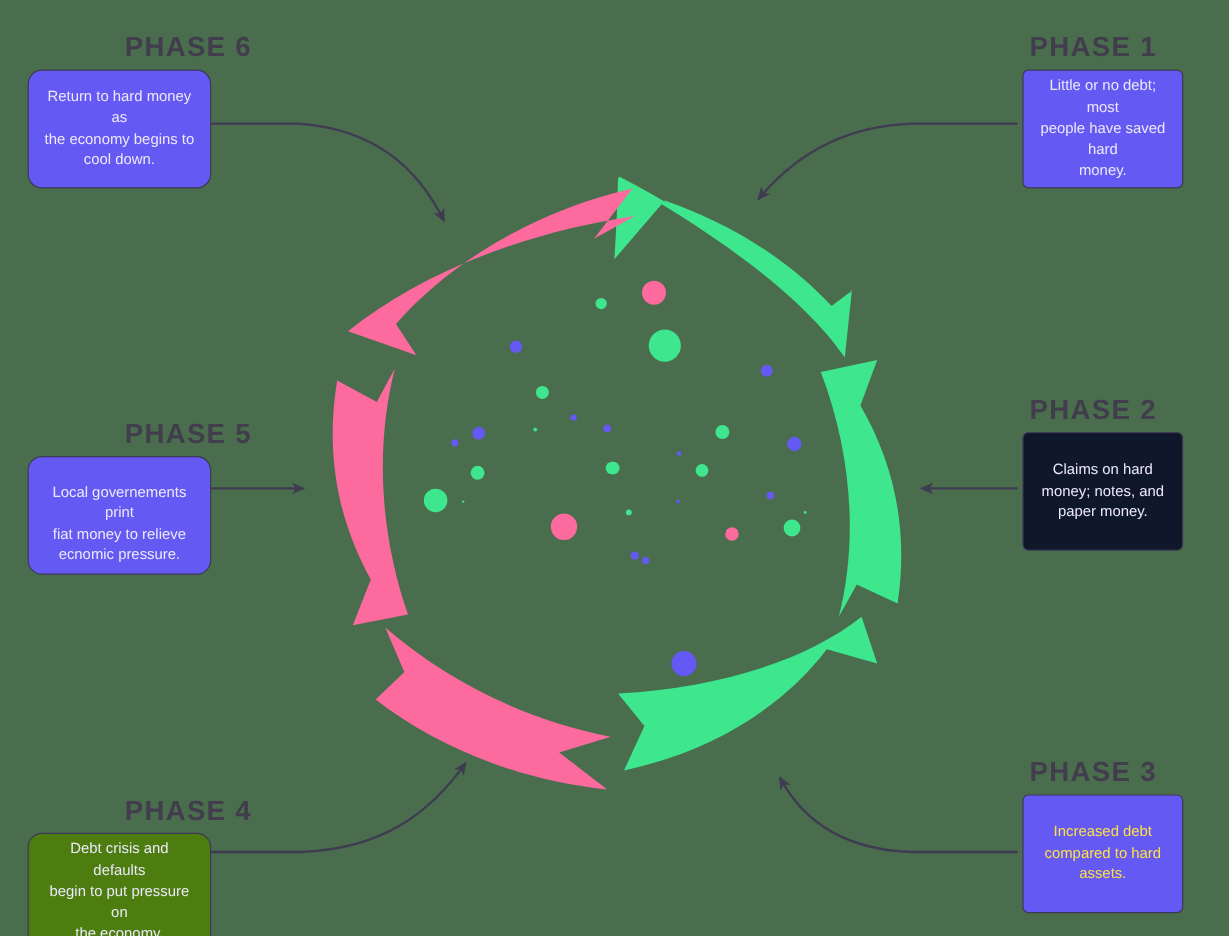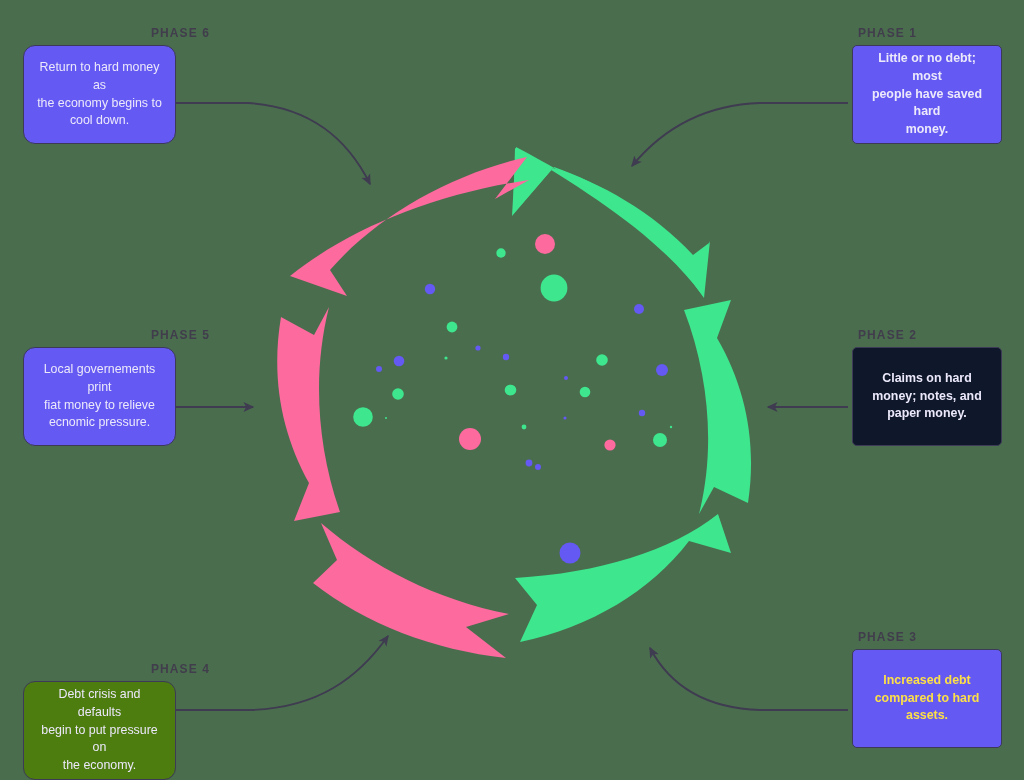--- a/index.html
+++ b/index.html
@@ -8,21 +8,21 @@
     background:#4a6d4e;
     font-family:"Liberation Sans", sans-serif;
     position:relative;
     overflow:hidden;
   }
   #stage{ position:absolute; inset:0; width:1024px; height:780px; }
 
   
   .phase-group{ position:absolute; width:196px; }
   .phase-title{
-    font-size:12px;
+    font-size:23px;
     font-weight:bold;
     letter-spacing:1.1px;
     color:#413d4c;
     text-align:center;
     margin-bottom:5px;
     white-space:nowrap;
   }
   .phase-title.left{ text-align:right; padding-right:8px; }
   .phase-title.right{ text-align:left; padding-left:8px; }
   .phase-box{
@@ -38,27 +38,27 @@
   .phase-text{
     color:#ece9fb;
     font-size:12.4px;
     line-height:1.42;
     text-align:center;
     white-space:pre-line;
   }
 
   
   #g-p6{ left:22px;  top:26px; }
-  #g-p5{ left:22px;  top:328px; }
+  #g-p5{ left:22px;  top:348px; }
   #g-p4{ left:22px;  top:662px; }
   #g-p1{ left:850px; top:26px; }
   #g-p2{ left:850px; top:328px; }
   #g-p3{ left:850px; top:630px; }
   #g-p6 .phase-box,#g-p5 .phase-box,#g-p4 .phase-box{ width:153px; margin-left:1px;border-radius:12px; }
-  #g-p1 .phase-box,#g-p2 .phase-box,#g-p3 .phase-box{ width:150px; margin-left:2px;font-weight:bold; }
+  #g-p1 .phase-box,#g-p2 .phase-box,#g-p3 .phase-box{ width:134px; margin-left:2px; }
 
   #wheel{ position:absolute; left:0; top:0; width:1024px; height:780px; pointer-events:none; }
 </style>
 </head>
 <body style="background: rgb(74, 109, 78);">
 
 <div id="stage">
 
   <svg id="wheel" viewBox="0 0 1024 780">
     <defs>
@@ -162,21 +162,21 @@
     <div class="phase-title left" style="color: rgb(65, 61, 76);">PHASE 6</div>
     <div class="phase-box" style="background: rgb(100, 89, 242); border-color: rgb(60, 58, 86);">
       <div class="phase-text" style="color: rgb(236, 233, 251);">Return to hard money as
 the economy begins to
 cool down.</div>
     </div>
   </div>
 
   <div class="phase-group" id="g-p5">
     <div class="phase-title left" style="color: rgb(65, 61, 76);">PHASE 5</div>
-    <div class="phase-box" style="background: rgb(100, 89, 242); border-color: rgb(60, 58, 86);">
+    <div class="phase-box" style="background: rgb(100, 89, 242); border-color: rgb(60, 58, 86); align-items: flex-end;">
       <div class="phase-text" style="color: rgb(236, 233, 251);">Local governements print
 fiat money to relieve
 ecnomic pressure.</div>
     </div>
   </div>
 
   <div class="phase-group" id="g-p4">
     <div class="phase-title left" style="color: rgb(65, 61, 76);">PHASE 4</div>
     <div class="phase-box" style="background: #4d7c0f; border-color: rgb(60, 58, 86);">
       <div class="phase-text" style="color: rgb(236, 233, 251);">Debt crisis and defaults

